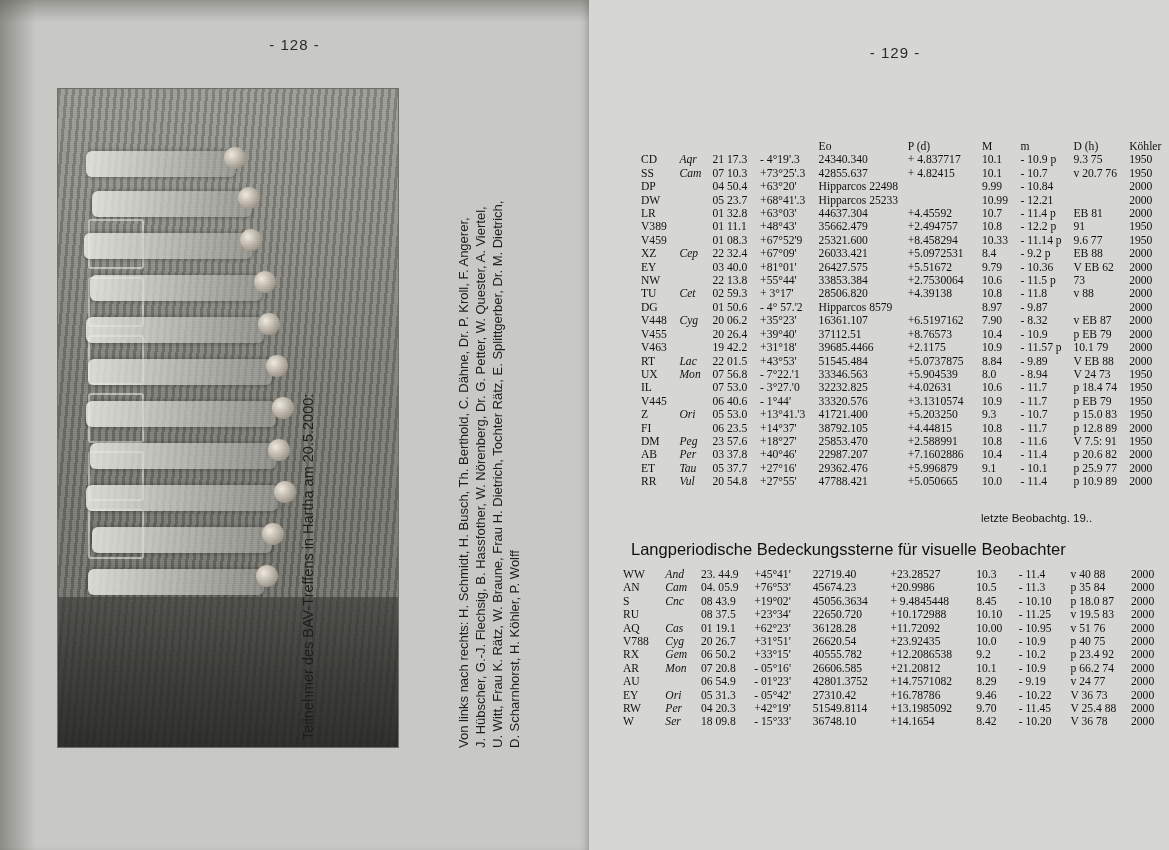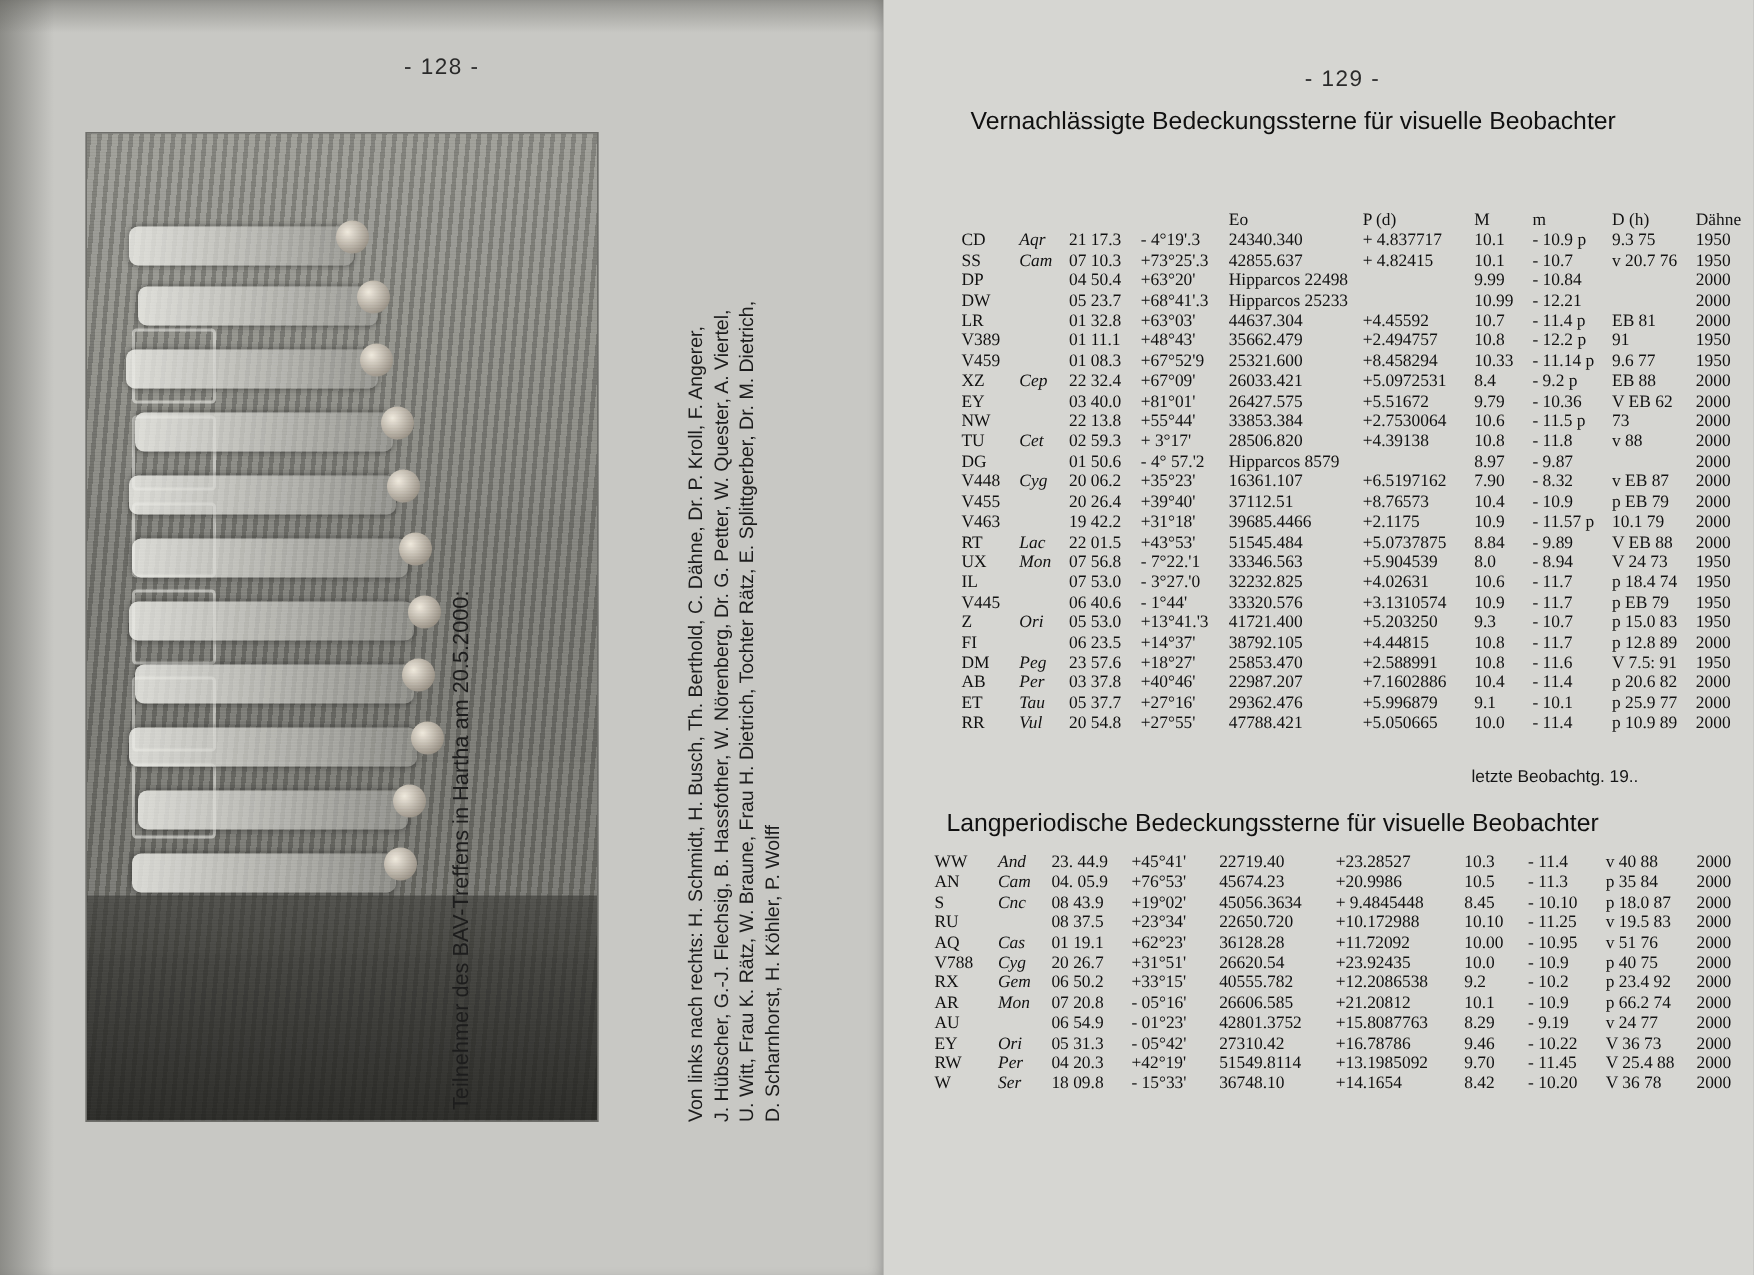--- a/index.html
+++ b/index.html
@@ -268,35 +268,34 @@
       <div class="cap-body">Von links nach rechts: H. Schmidt, H. Busch, Th. Berthold, C. Dähne, Dr. P. Kroll, F. Angerer,</div>
       <div class="cap-body">J. Hübscher, G.-J. Flechsig, B. Hassfother, W. Nörenberg, Dr. G. Petter, W. Quester, A. Viertel,</div>
       <div class="cap-body">U. Witt, Frau K. Rätz, W. Braune, Frau H. Dietrich, Tochter Rätz, E. Splittgerber, Dr. M. Dietrich,</div>
       <div class="cap-body">D. Scharnhorst, H. Köhler, P. Wolff</div>
     </div>
   </div>
 
   <div class="page page-right">
     <div class="page-number pn-right">- 129 -</div>
 
-    <div class="sec-head head1">Vernachlässigte Bedeckungssterne für visuelle Beobachter</div>
 
     <table class="stars t1">
       <thead>
         <tr class="hdr-row">
           <td class="c-name"></td>
           <td class="c-con"></td>
           <td class="c-ra"></td>
           <td class="c-de"></td>
           <td class="c-eo">Eo</td>
           <td class="c-p">P (d)</td>
           <td class="c-m">M</td>
           <td class="c-mm">m</td>
           <td class="c-d">D (h)</td>
-          <td class="c-eq">Dähne</td>
+          <td class="c-eq">Köhler</td>
         </tr>
       </thead>
       <tbody id="t1-body">
           <tr>
             <td class="c-name">CD</td>
             <td class="c-con">Aqr</td>
             <td class="c-ra">21 17.3</td>
             <td class="c-de">-  4°19'.3</td>
             <td class="c-eo">24340.340</td>
             <td class="c-p">+ 4.837717</td>
@@ -697,21 +696,21 @@
             <td class="c-mm">- 10.9</td>
             <td class="c-d">p  66.2 74</td>
             <td class="c-eq">2000</td>
           </tr>
           <tr>
             <td class="c-name">AU</td>
             <td class="c-con"></td>
             <td class="c-ra">06 54.9</td>
             <td class="c-de">- 01°23'</td>
             <td class="c-eo">42801.3752</td>
-            <td class="c-p">+15.8087763</td>
+            <td class="c-p">+14.7571082</td>
             <td class="c-m">8.29</td>
             <td class="c-mm">- 9.19</td>
             <td class="c-d">v   24    77</td>
             <td class="c-eq">2000</td>
           </tr>
           <tr>
             <td class="c-name">EY</td>
             <td class="c-con">Ori</td>
             <td class="c-ra">05 31.3</td>
             <td class="c-de">- 05°42'</td>

